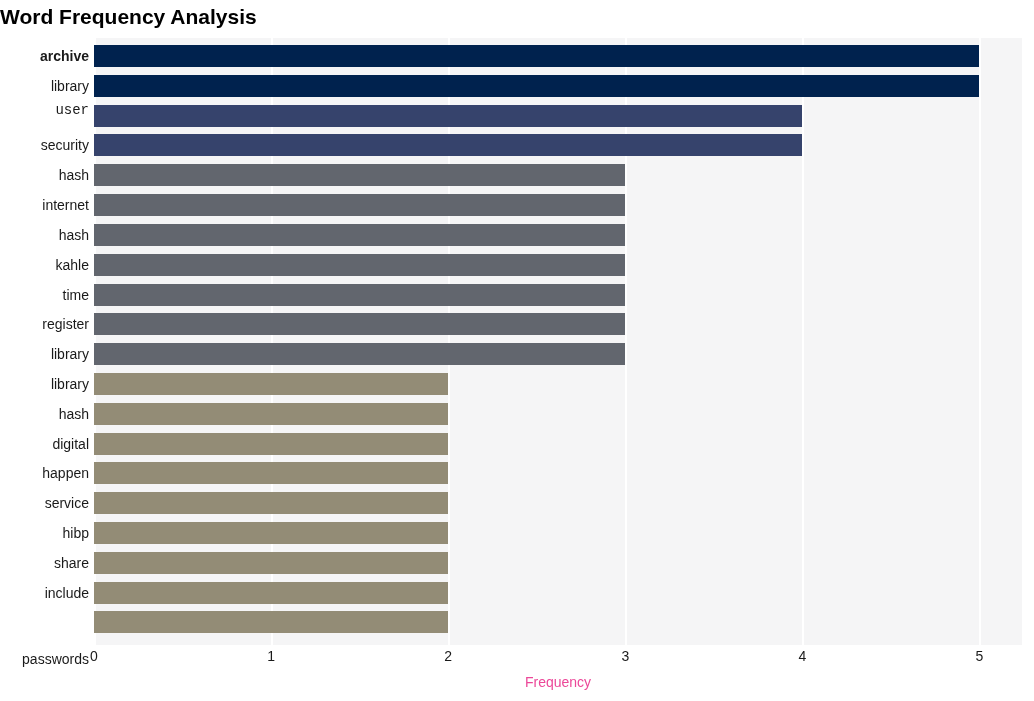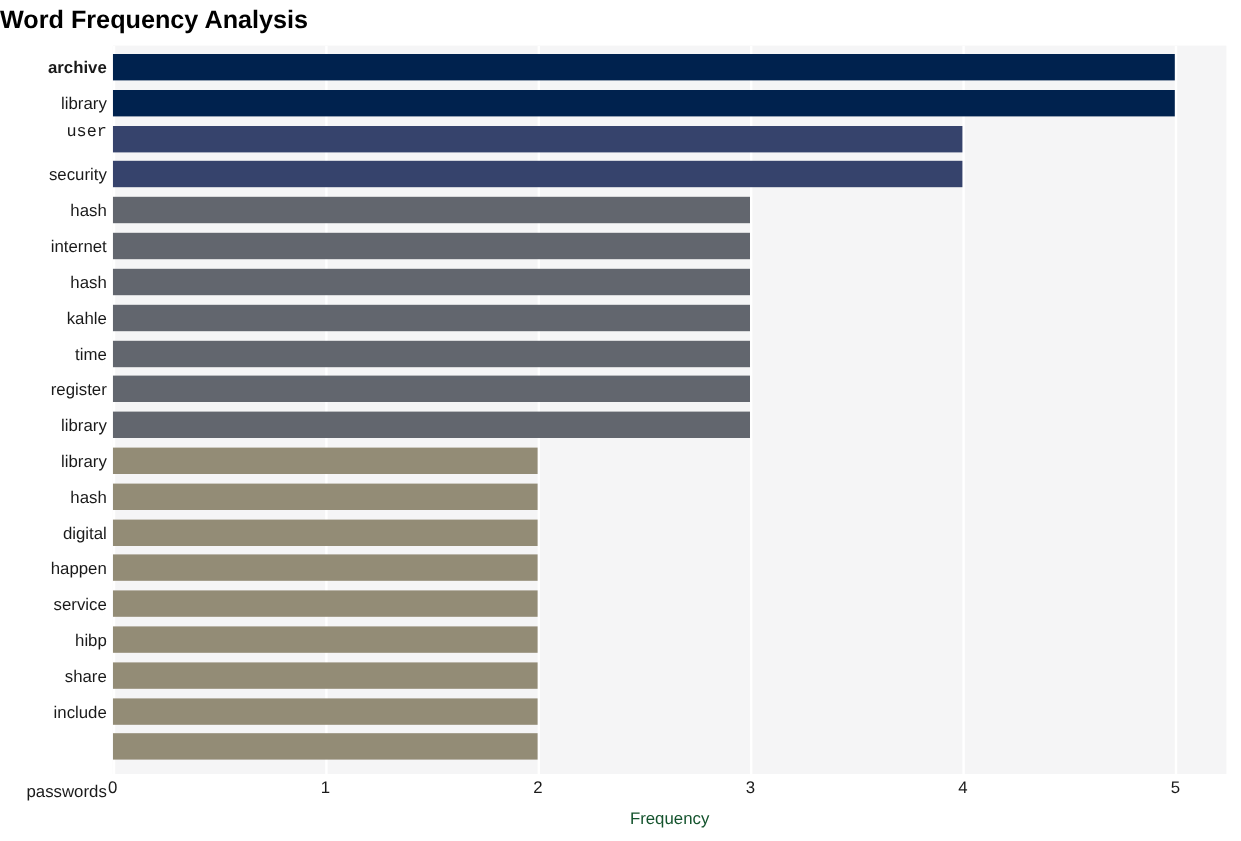--- a/index.html
+++ b/index.html
@@ -89,21 +89,21 @@
     text-align: center;
     white-space: nowrap;
   }
   #x-axis-title {
     position: absolute;
     left: 94px;
     top: 674px;
     width: 928px;
     text-align: center;
     font-size: 14px;
-    color: #14532d;
+    color: #ec4899;
   }
 </style>
 </head>
 <body>
 
 <div id="figure">
 
   <div id="chart-title">Word Frequency Analysis</div>
 
   <div id="plot-area">

